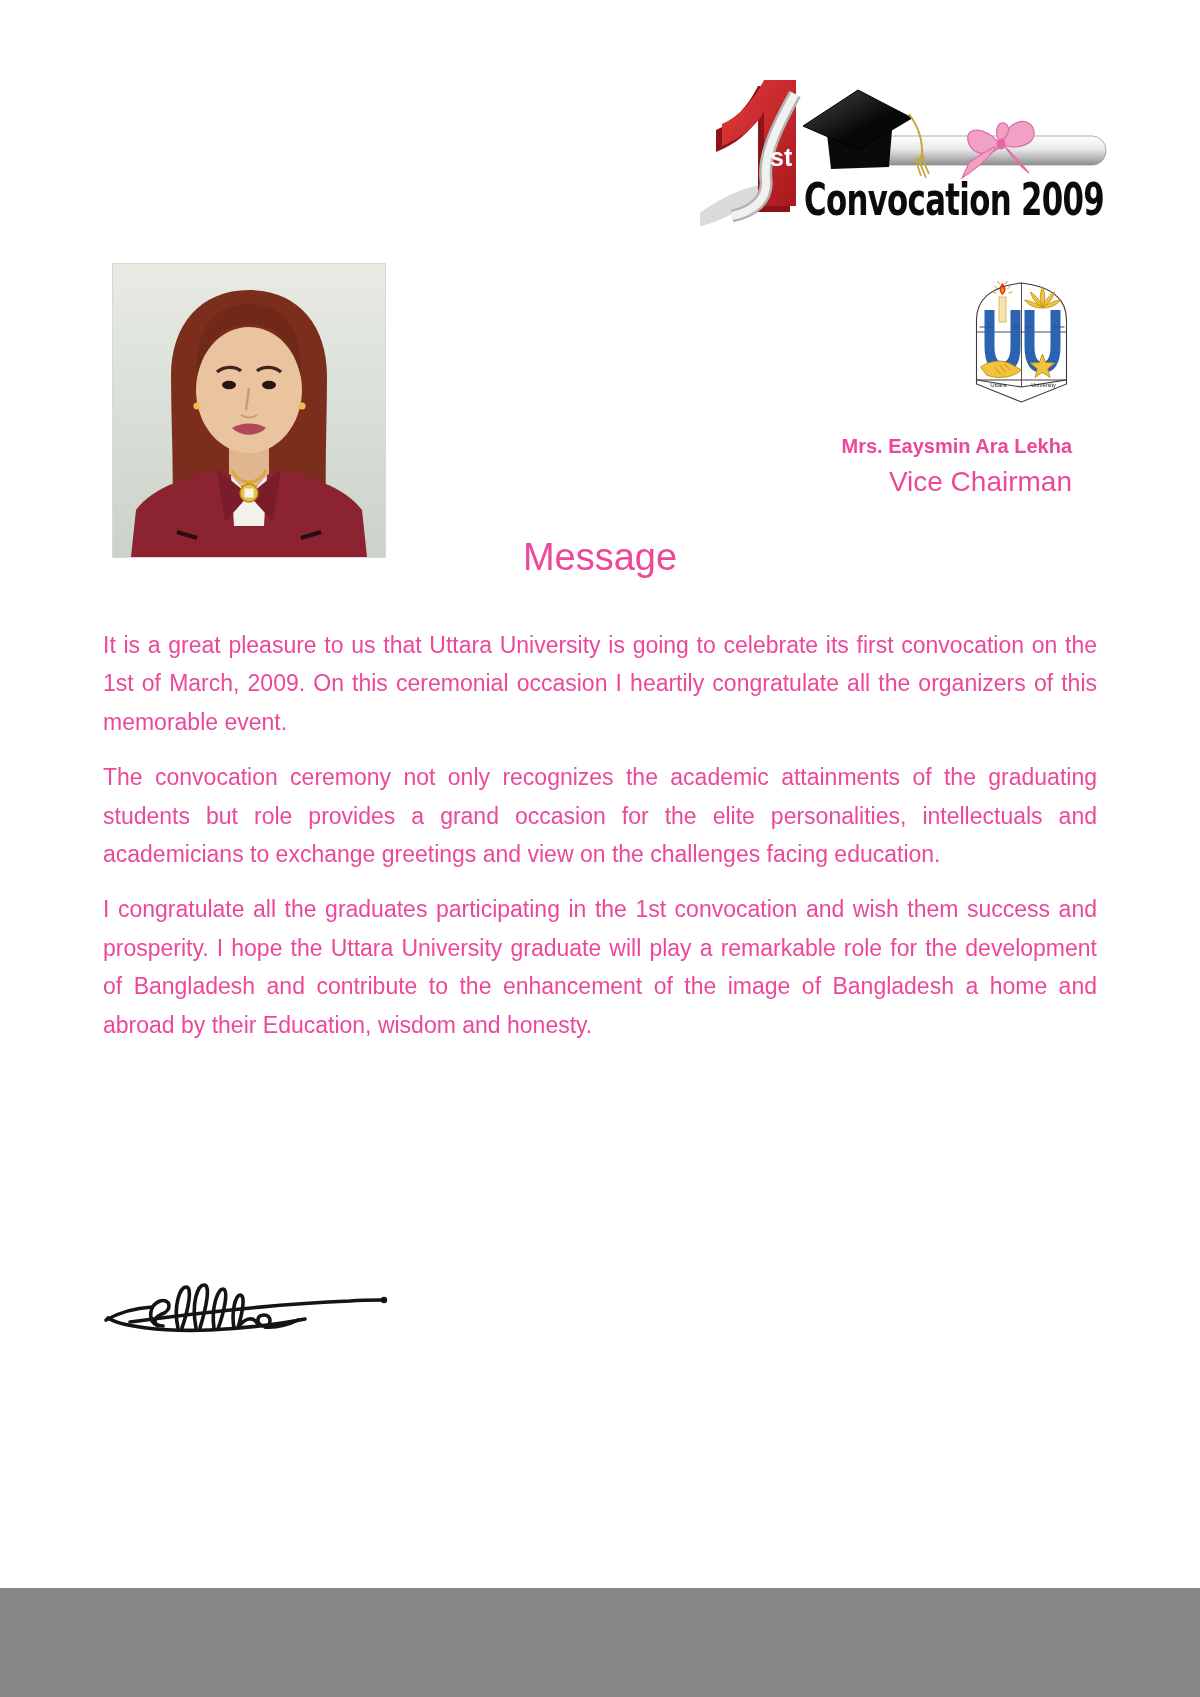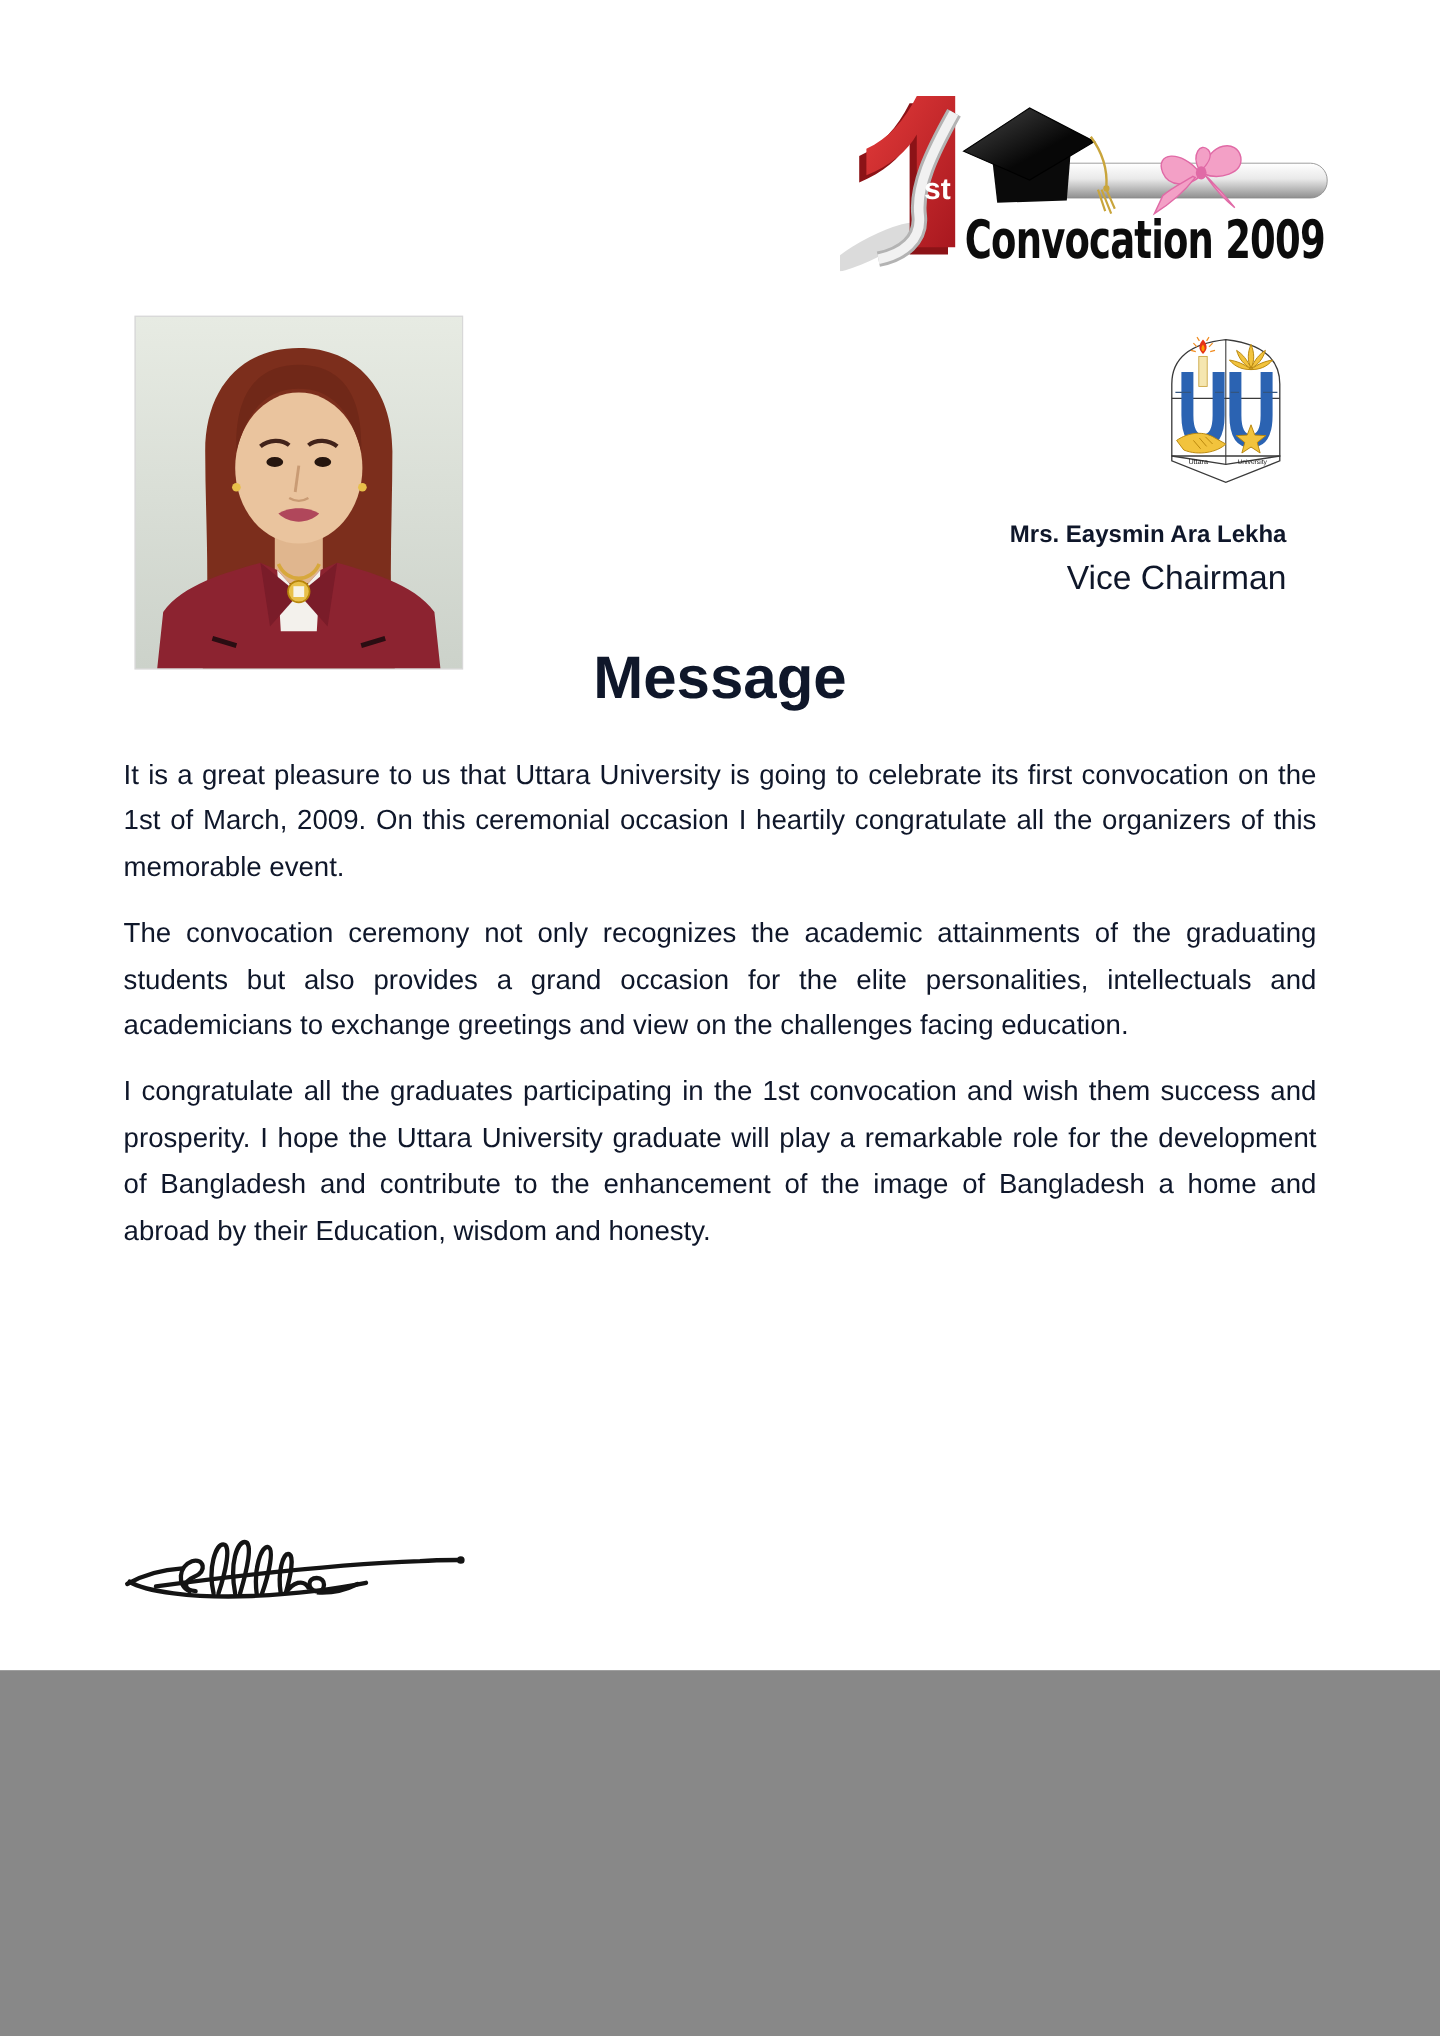--- a/index.html
+++ b/index.html
@@ -1,40 +1,40 @@
 <!DOCTYPE html>
 <html><head>
 <meta charset="utf-8">
 <style>
   html,body { margin:0; padding:0; background:#888; }
   .page {
-    position:relative; width:1200px; height:1392px; margin:0 auto;
+    position:relative; width:1200px; height:1588px; margin:0 auto;
     background:#ffffff; overflow:hidden;
-    font-family:"Liberation Sans", sans-serif; color:#0f172a;
+    font-family:"Liberation Sans", sans-serif; color:#ec4899;
   }
   .abs { position:absolute; }
 
   
   .logo { left:700px; top:68px; width:410px; height:158px; }
 
   
   .photo { left:113px; top:264px; width:272px; height:293px; box-shadow:0 0 0 1px #d8d8d8; }
 
   
   .crest { left:968px; top:280px; width:108px; height:124px; }
 
   
   .officials { right:128px; top:428px; text-align:right; line-height:36px; }
   .officials .name  { font-weight:bold; font-size:20px; }
   .officials .role  { font-size:28px; }
 
   
   .heading {
     left:0; right:0; top:536px; text-align:center;
-    font-size:50px; font-weight:bold; letter-spacing:0px;
+    font-size:38px; font-weight:normal; letter-spacing:0px;
   }
 
   
   .body-text {
     left:103px; top:626px; width:994px;
     font-size:23px; line-height:38.4px; text-align:justify;
   }
   .body-text p { margin:0 0 17px 0; }
 
   
@@ -178,21 +178,21 @@
 
   <div class="abs officials">
     <div class="name">Mrs. Eaysmin Ara Lekha</div>
     <div class="role">Vice Chairman</div>
   </div>
 
   <div class="abs heading">Message</div>
 
   <div class="abs body-text">
     <p>It is a great pleasure to us that Uttara University is going to celebrate its first convocation on the 1st of March, 2009. On this ceremonial occasion I heartily congratulate all the organizers of this memorable event.</p>
-    <p>The convocation ceremony not only recognizes the academic attainments of the graduating students but also provides a grand occasion for the elite personalities, intellectuals and academicians to exchange greetings and view on the challenges facing education.</p>
+    <p>The convocation ceremony not only recognizes the academic attainments of the graduating students but role provides a grand occasion for the elite personalities, intellectuals and academicians to exchange greetings and view on the challenges facing education.</p>
     <p>I congratulate all the graduates participating in the 1st convocation and wish them success and prosperity. I hope the Uttara University graduate will play a remarkable role for the development of Bangladesh and contribute to the enhancement of the image of Bangladesh a home and abroad by their Education, wisdom and honesty.</p>
   </div>
 
   <svg class="abs signature" viewBox="0 0 295 70" xmlns="http://www.w3.org/2000/svg">
     <g fill="none" stroke="#141414" stroke-width="3.6" stroke-linecap="round">
       <path d="M6,44 C20,36 36,32 52,31"></path>
       <path d="M8,42 C20,50 60,56 110,54 C150,52 180,48 205,43"></path>
       <path d="M58,50 C47,45 49,29 60,25 C70,22 73,34 62,38 C53,42 52,49 63,50"></path>
       <path d="M78,52 C73,30 80,11 86,11 C93,11 88,34 82,52"></path>
       <path d="M96,52 C91,26 98,9 104,9 C111,9 106,32 100,52"></path>

